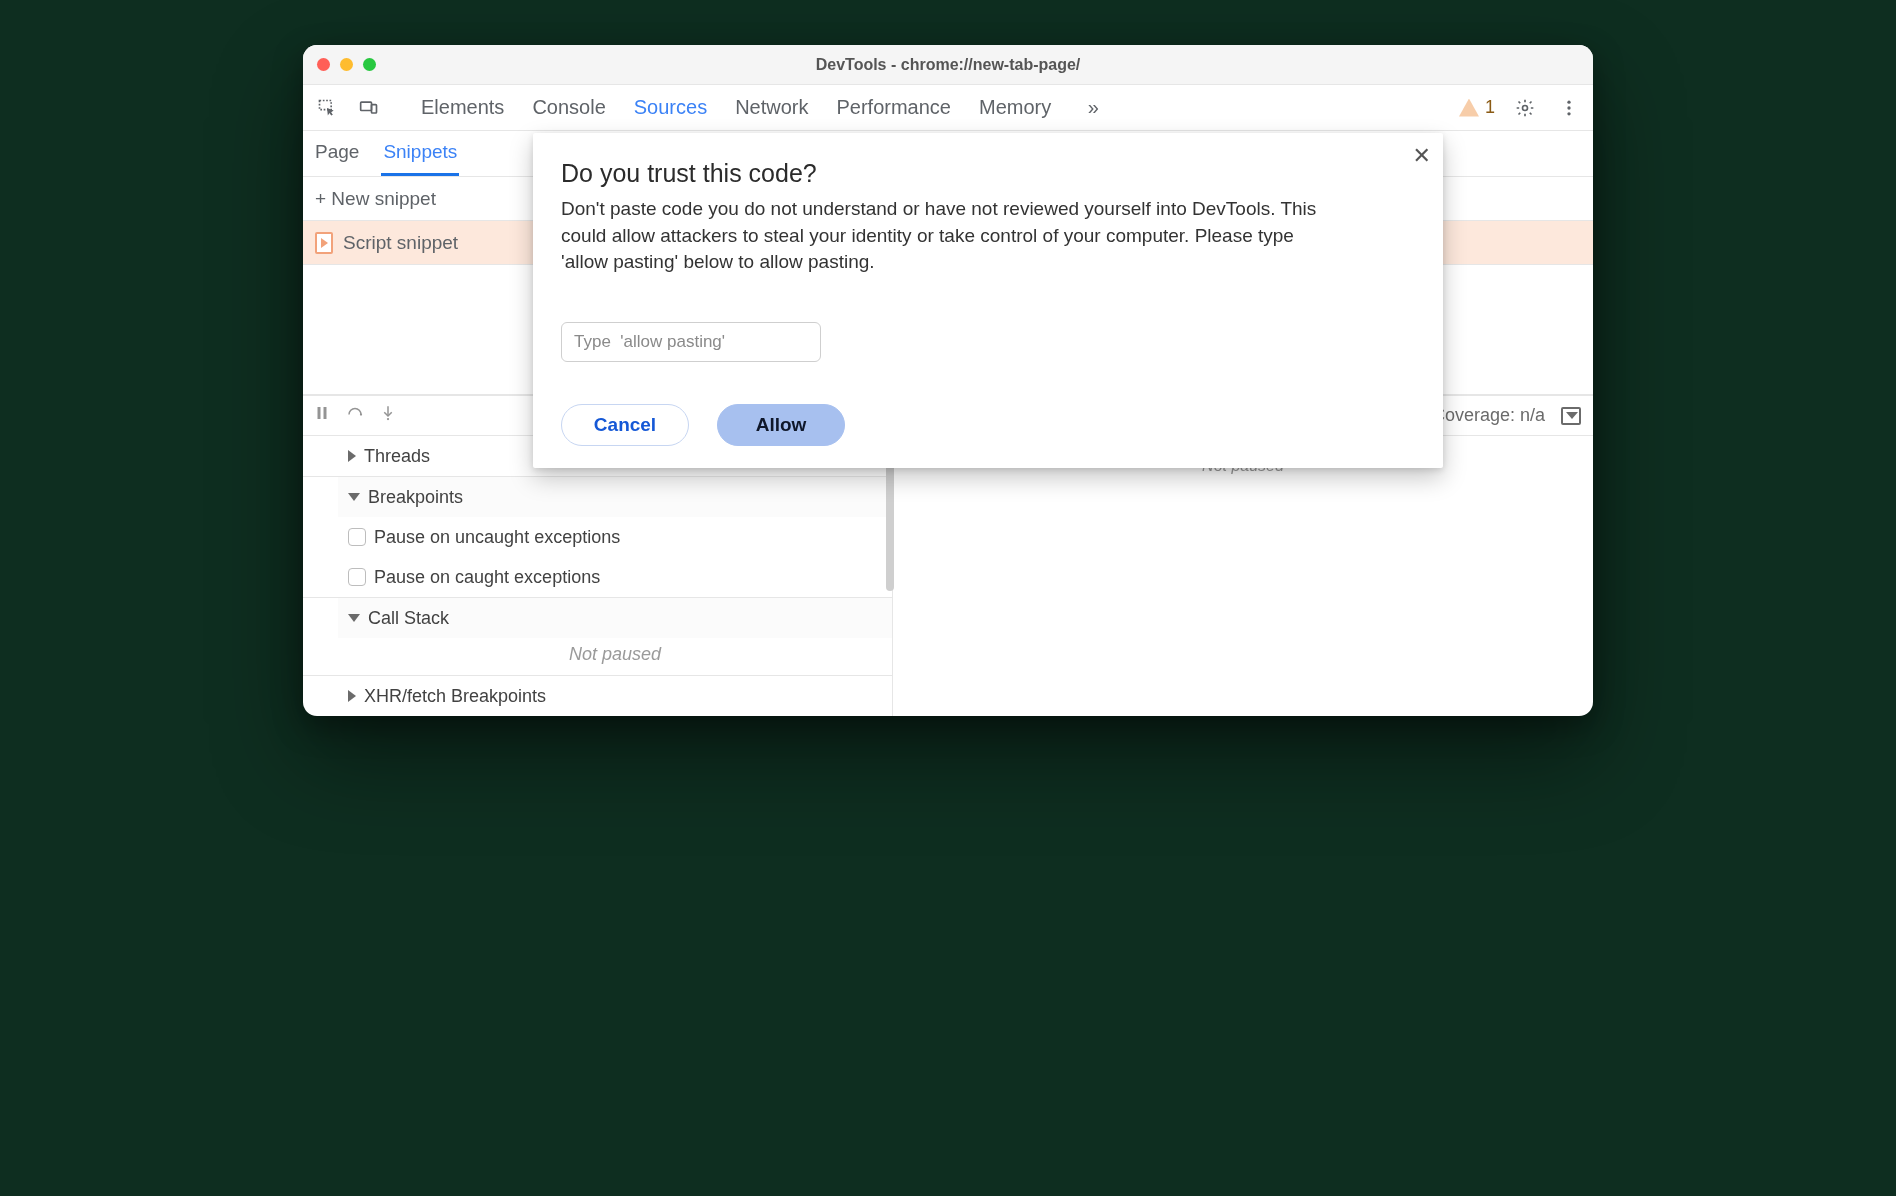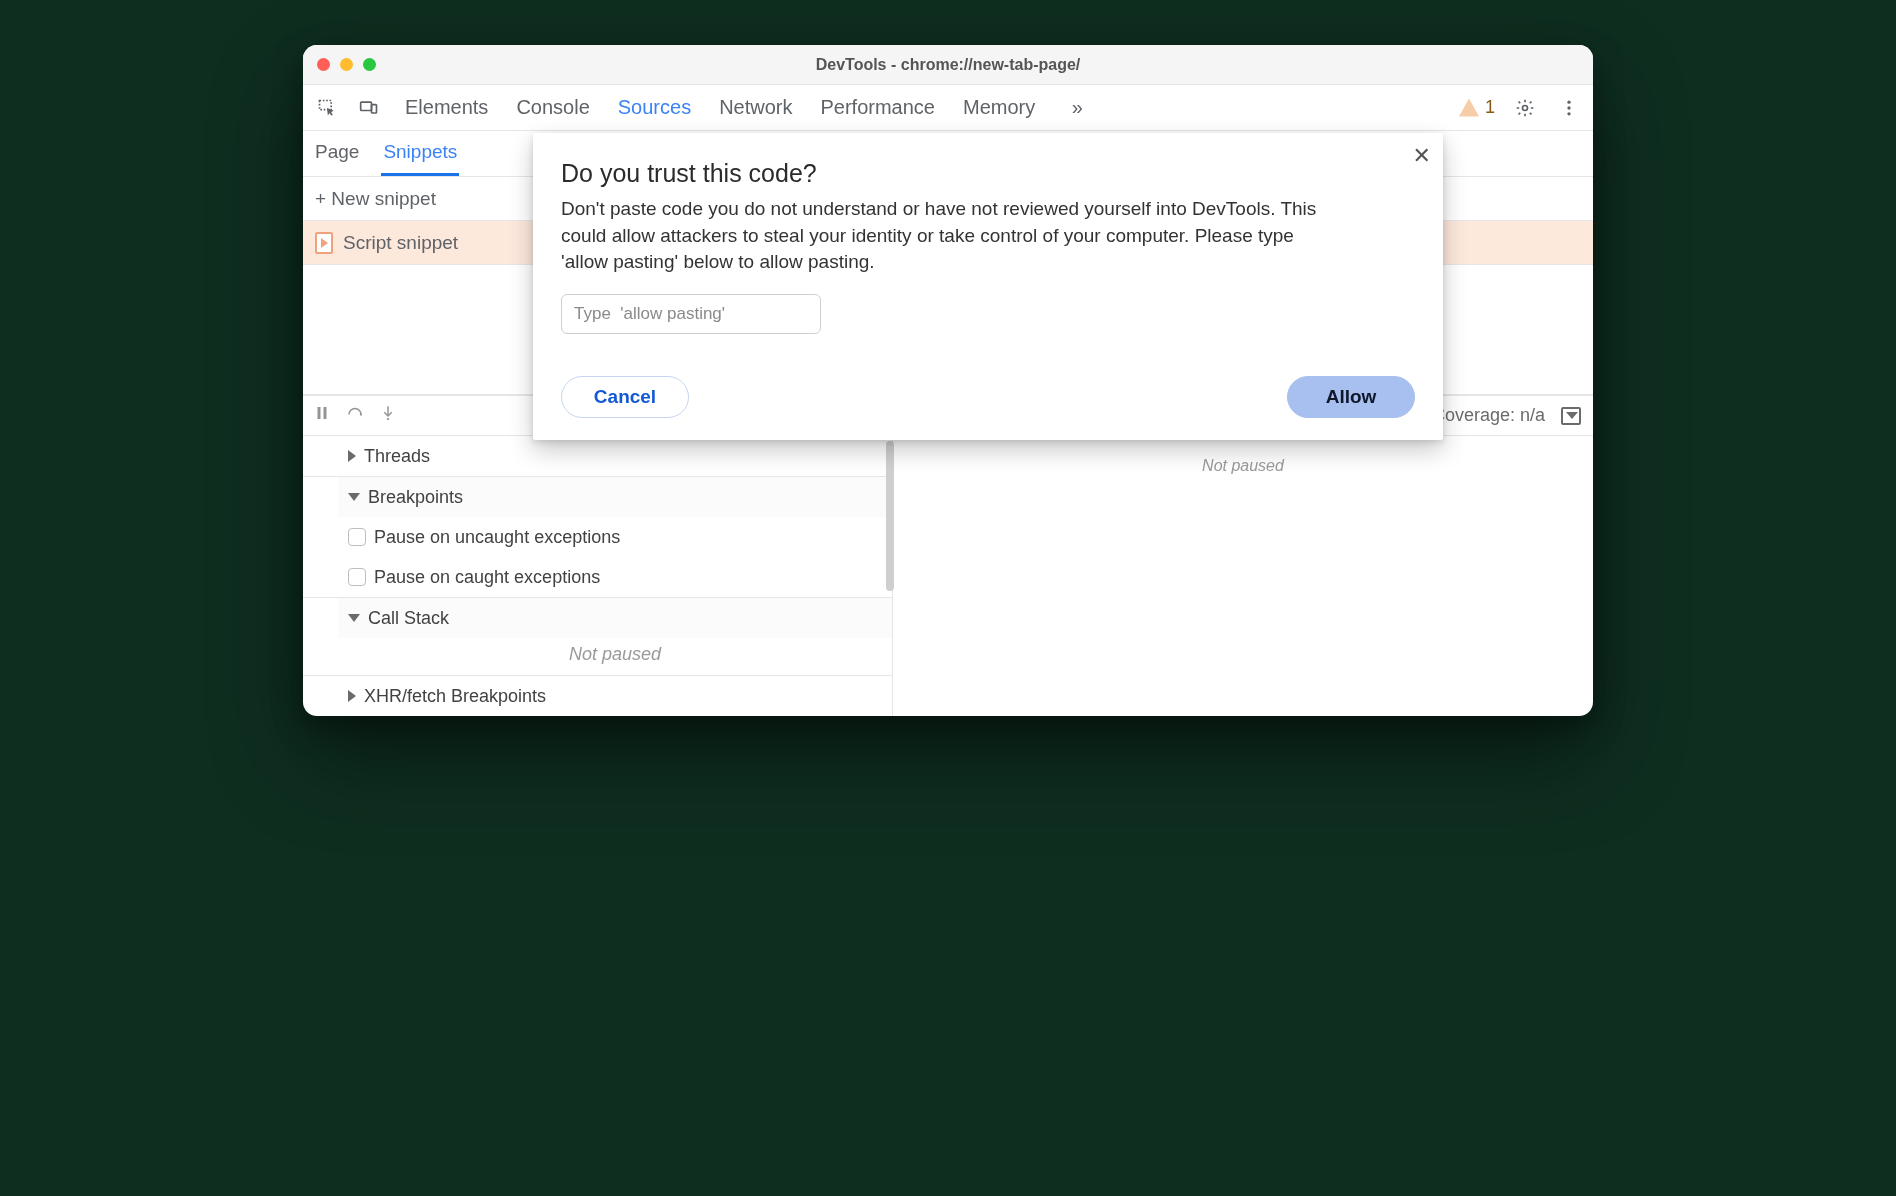--- a/index.html
+++ b/index.html
@@ -69,21 +69,21 @@
 
   
   .toolbar{
     height:46px;
     display:flex;
     align-items:center;
     padding:0 10px;
     border-bottom:1px solid var(--border2);
     color:#5f6368;
     font-size:20px;
-    gap:8px;
+    gap:24px;
     background:var(--bg);
     justify-content:flex-end;
   }
   .tb-left{display:flex;align-items:center;gap:14px;}
   .icon-btn{
     display:inline-flex;align-items:center;justify-content:center;
     width:28px;height:28px;border-radius:4px;color:#5f6368;
   }
   .icon-btn svg{width:20px;height:20px;}
 
@@ -206,25 +206,25 @@
     position:absolute;top:10px;right:12px;color:#555;font-size:22px;cursor:pointer;
   }
   .modal h2{
     margin:0 0 8px 0;font-size:25px;font-weight:500;color:#2b2b2b;
   }
   .modal p{
     margin:8px 0 18px 0;font-size:19px;line-height:1.4;color:#333;max-width:760px;
   }
   .modal-input{
     width:260px;height:40px;border:1px solid #cfcfcf;border-radius:6px;
-    padding:0 12px;font-size:17px;color:#3b82f6;
+    padding:0 12px;font-size:17px;color:#3b82f6;margin-top:28px;
   }
   .modal-input::placeholder{color:#8a8a8a;}
   .modal-actions{
-    display:flex;justify-content:space-between;gap:0;margin-top:42px;
+    display:flex;justify-content:flex-start;gap:28px;margin-top:42px;
   }
   .btn{
     min-width:128px;height:42px;border-radius:22px;font-size:19px;font-weight:600;
     display:inline-flex;align-items:center;justify-content:center;cursor:pointer;
     user-select:none;
   }
   .btn-secondary{
     background:#fff;color:#1558d6;border:1.5px solid #c7d6f2;
   }
   .btn-primary{

